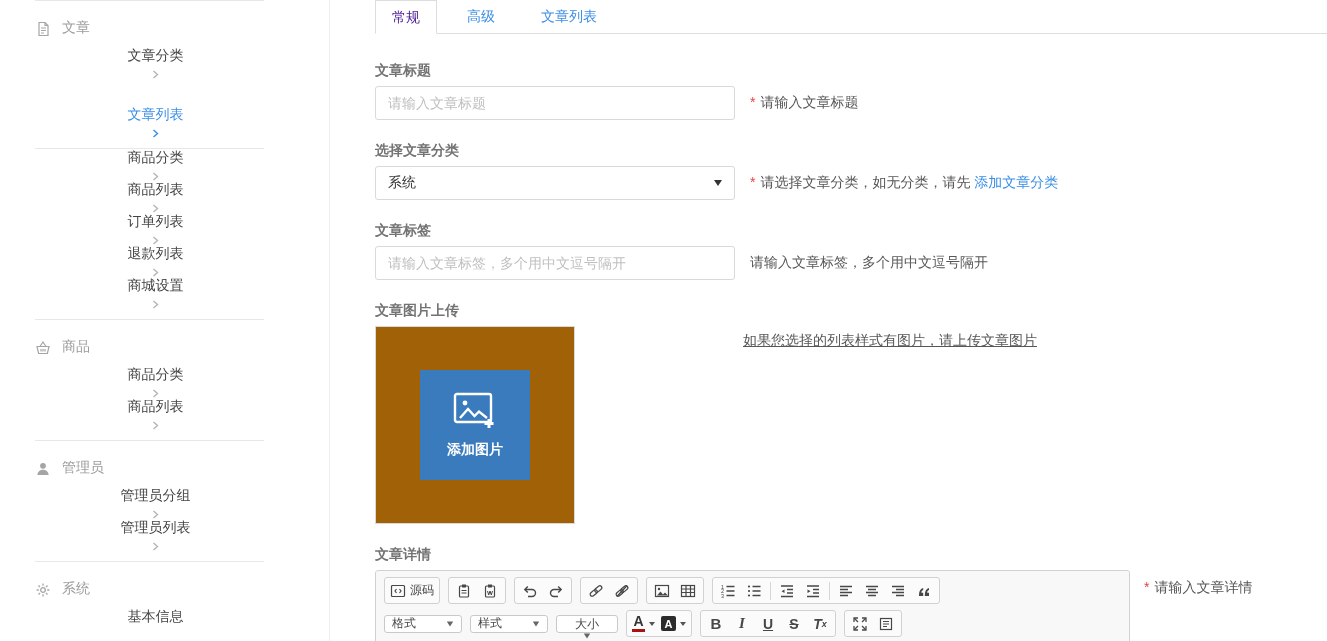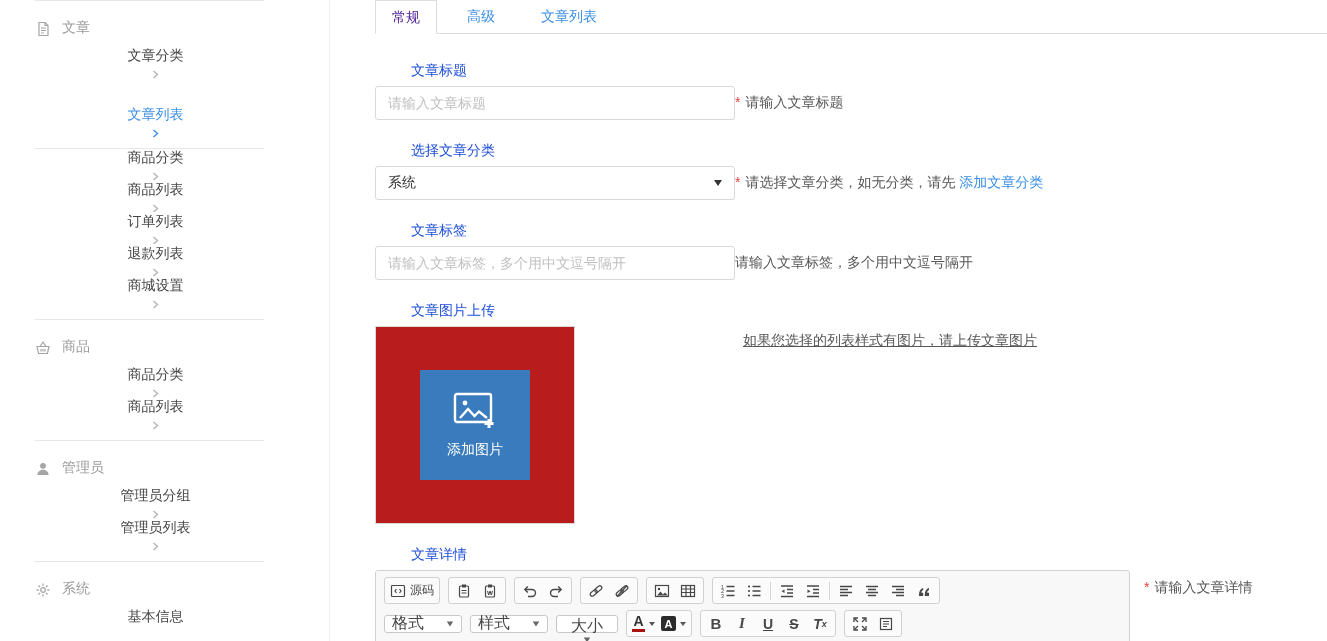--- a/index.html
+++ b/index.html
@@ -21,48 +21,48 @@
 
   
   .main { flex:1; height:100%; overflow:hidden; padding-left:45px; }
   .tabbar { display:flex; border-bottom:1px solid #ddd; height:34px; align-items:stretch; }
   .tab { padding:0 16px; line-height:33px; color:#3a8ee6; cursor:pointer; }
   .tab.active { color:#4c1d95; background:#fff; border:1px solid #ddd; border-bottom:1px solid #fff; margin-bottom:-1px; }
   .tab + .tab { margin-left:14px; }
 
   .form { padding-top:6px; }
   .row { margin-top:20px; }
-  .field-label { height:20px; line-height:20px; font-weight:normal; color:#1d4ed8;margin-left:36px; }
+  .field-label { height:20px; line-height:20px; font-weight:bold; color:#737373; }
   .control-row { margin-top:6px; display:flex; align-items:center; }
   .control-row.top { align-items:flex-start; }
   .txt-input { width:360px; height:34px; border:1px solid #d9d9d9; border-radius:3px; padding:0 12px; font-size:14px; color:#333; background:#fff; outline:none; font-family:inherit; }
   .txt-input::placeholder { color:#bfbfbf; }
   .sel { width:360px; height:34px; border:1px solid #d9d9d9; border-radius:3px; padding:0 12px; display:flex; align-items:center; justify-content:space-between; background:#fff; cursor:pointer; }
   .sel-arrow { width:0; height:0; border-left:4.5px solid transparent; border-right:4.5px solid transparent; border-top:6px solid #333; }
-  .hint { color:#575757; }
+  .hint { margin-left:15px; color:#575757; }
   .star { color:#e64242; margin-right:5px; }
   .hint a, .hint .link { color:#3a8ee6; text-decoration:none; cursor:pointer; }
 
   
-  .upload-box { width:200px; height:198px; border:1px solid #d9d9d9; background:#b91c1c; display:flex; align-items:center; justify-content:center; }
+  .upload-box { width:200px; height:198px; border:1px solid #d9d9d9; background:#a16207; display:flex; align-items:center; justify-content:center;font-weight:bold; }
   .upload-tile { width:110px; height:110px; background:#3a7bbd; display:flex; flex-direction:column; align-items:center; justify-content:center; cursor:pointer; }
   .upload-tile .label { color:#fff; font-size:14px; margin-top:10px; }
   .upload-hint { margin-left:168px; padding-top:6px; color:#575757;text-decoration:underline; }
 
   
   .editor-wrap { display:flex; align-items:flex-start; }
   .editor { width:755px; border:1px solid #d1d1d1; border-radius:3px; background:#fff; height:160px; overflow:hidden; }
   .ck-toolbar { background:#f8f8f8; border-bottom:1px solid #d1d1d1; padding:6px 8px 1px 8px; border-radius:3px 3px 0 0; }
   .ck-line { display:flex; align-items:center; gap:8px; margin-bottom:6px; flex-wrap:nowrap; }
   .ck-group { display:inline-flex; align-items:center; height:27px; border:1px solid #d1d1d1; border-radius:3px; background:#fbfbfb; padding:0 2px; }
   .ck-btn { min-width:26px; height:23px; padding:0 3px; display:inline-flex; align-items:center; justify-content:center; color:#474747; cursor:pointer; border-radius:2px; }
   .ck-btn .bicon { width:16px; height:16px; }
   .ck-sep { width:1px; height:18px; background:#d6d6d6; margin:0 3px; }
   .ck-src-label { font-size:12px; margin-left:4px; color:#474747; }
-  .ck-select { height:18px; border:1px solid #c9c9c9; border-radius:3px; background:#fff; display:inline-flex; align-items:center; justify-content:space-between; padding:0 7px; font-size:16px; color:#484848; cursor:pointer; }
+  .ck-select { height:18px; border:1px solid #c9c9c9; border-radius:3px; background:#fff; display:inline-flex; align-items:center; justify-content:space-between; padding:0 7px; font-size:12px; color:#484848; cursor:pointer; }
   .ck-select .sel-arrow { border-top-color:#666; transform:scale(.8); }
   .w72 { width:78px; } .w58 { width:62px;flex-direction:column; }
   .tc-a { font-weight:bold; font-size:14px; line-height:12px; color:#333; }
   .tc-bar { width:13px; height:3px; background:#aa1111; margin-top:2px; }
   .bg-a { width:15px; height:15px; background:#2b2b2b; color:#fff; font-size:11px; font-weight:bold; display:flex; align-items:center; justify-content:center; border-radius:2px; }
   .mini-arrow { width:0; height:0; border-left:3.5px solid transparent; border-right:3.5px solid transparent; border-top:4.5px solid #555; margin-left:4px; }
   .fmt-b { font-weight:bold; font-size:15px; }
   .fmt-i { font-family:"Liberation Serif","DejaVu Serif",serif; font-style:italic; font-weight:bold; font-size:15px; }
   .fmt-u { text-decoration:underline; font-weight:bold; font-size:14px; }
   .fmt-s { text-decoration:line-through; font-weight:bold; font-size:14px; }

